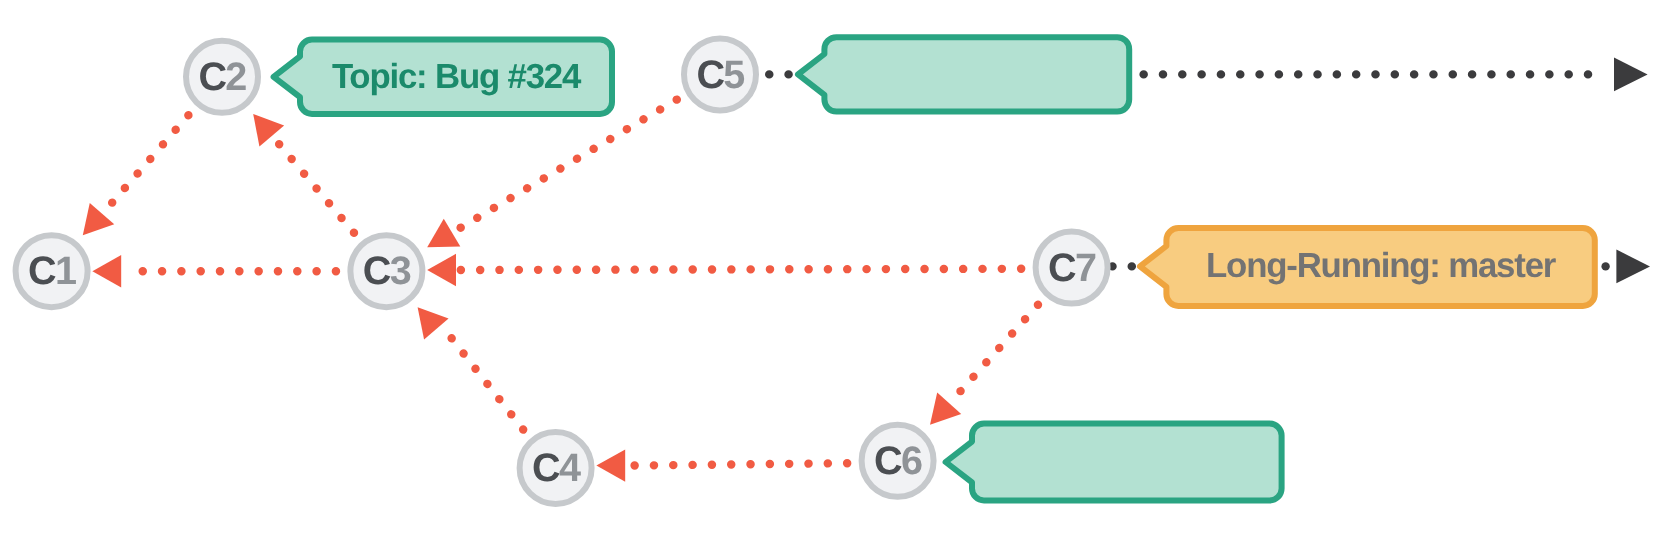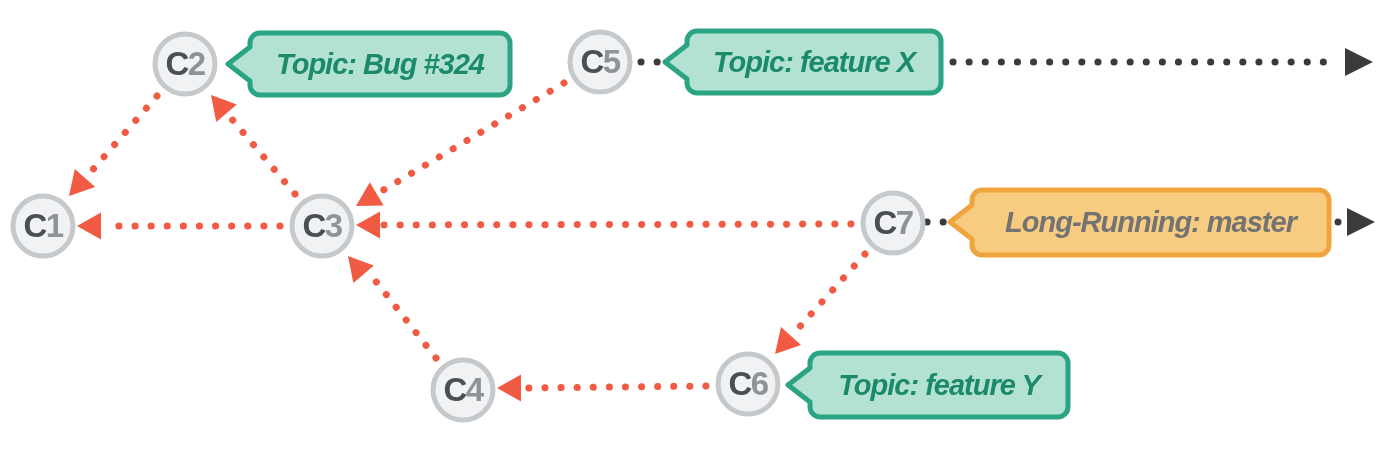--- a/index.html
+++ b/index.html
@@ -37,21 +37,20 @@
   }
   .node-label .np { color: #4b4e52; }
   .node-label .nn { color: #8f9397; }
 
   .bubble-text {
     position: absolute;
     display: flex; align-items: center; justify-content: center;
     font-weight: bold; font-size: 29px; letter-spacing: -1px;
     white-space: nowrap;
     user-select: none;
-    font-style: italic;
   }
   .bubble-text.topic  { color: #1b8a6b; }
   .bubble-text.master { color: #737373; }
 </style>
 </head>
 <body>
 
 <div class="stage">
 
   <svg width="1380" height="449" viewBox="0 0 1380 449">
@@ -137,17 +136,15 @@
   <div class="node-label" style="left:716px; top:352px;">
     <span class="np">C</span>
       <span class="nn">6</span>
   </div>
   <div class="node-label" style="left:861px; top:191px;">
     <span class="np">C</span>
       <span class="nn">7</span>
   </div>
 
   <div class="bubble-text topic" style="left:250px; top:33px;  width:260px; height:62px;">Topic: Bug #324</div>
-  <div class="bubble-text topic" style="left:687px; top:31px;  width:254px; height:62px;">Topic: feature X</div>
   <div class="bubble-text master" style="left:972px; top:190px; width:357px; height:65px;">Long-Running: master</div>
-  <div class="bubble-text topic" style="left:810px; top:353px; width:258px; height:64px;">Topic: feature Y</div>
 
 </div>
 
 </body></html>

